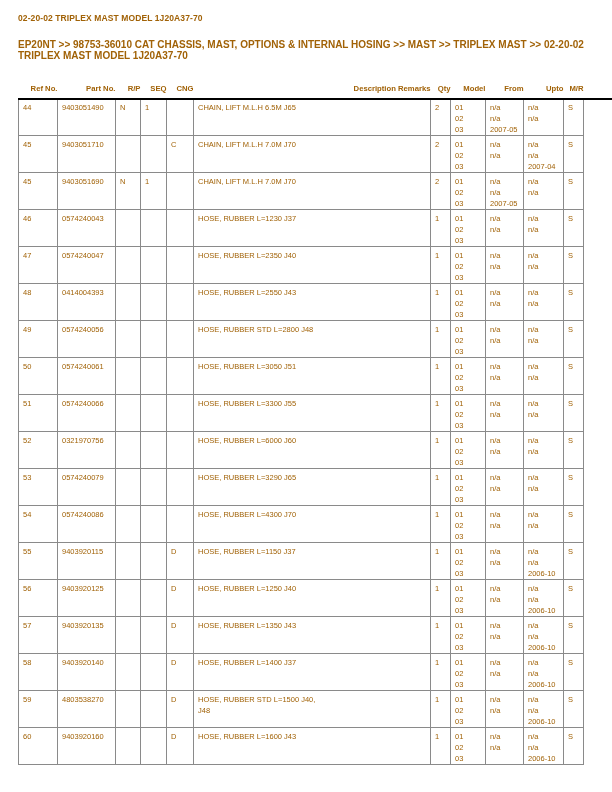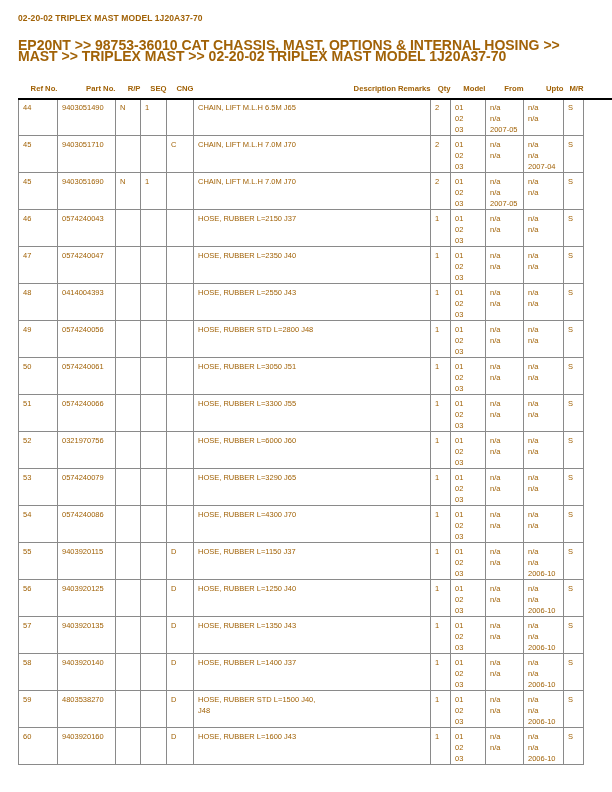--- a/index.html
+++ b/index.html
@@ -20,21 +20,21 @@
     font-size: 8.5px;
     font-weight: bold;
     letter-spacing: 0.1px;
     white-space: nowrap;
   }
   .breadcrumb {
     position: absolute;
     left: 18px;
     top: 40px;
     width: 576px;
-    font-size: 14px;
+    font-size: 10px;
     font-weight: bold;
     line-height: 10.5px;
   }
   table.parts {
     position: absolute;
     left: 18px;
     top: 80px;
     width: 565px;
     border-collapse: collapse;
     table-layout: fixed;
@@ -184,21 +184,21 @@
           </td>
           <td>S</td>
         </tr>
         <tr>
           <td>46</td>
           <td>0574240043</td>
           <td></td>
           <td></td>
           <td></td>
           <td>
-            <div>HOSE, RUBBER L=2150 J37</div>
+            <div>HOSE, RUBBER L=1230 J37</div>
           </td>
           <td>1</td>
           <td>
             <div>01</div>
             <div>02</div>
             <div>03</div>
           </td>
           <td>
             <div>n/a</div>
             <div>n/a</div>

